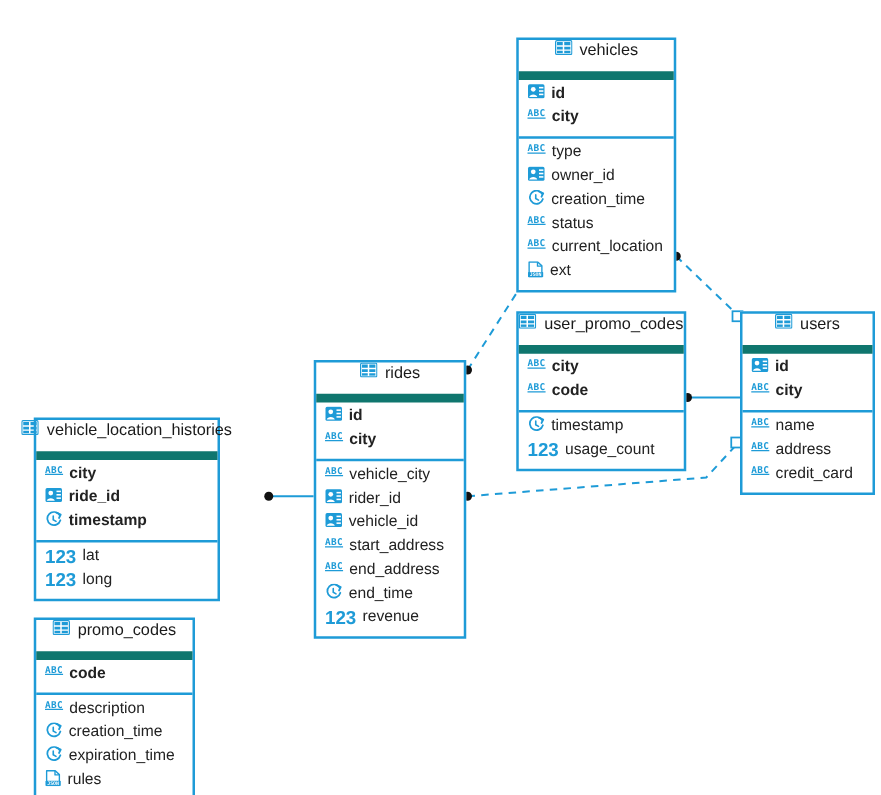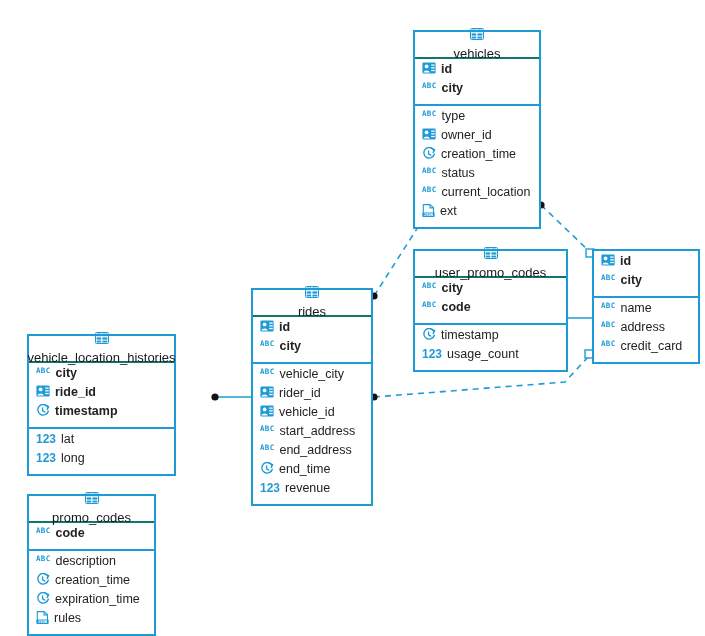--- a/index.html
+++ b/index.html
@@ -5,38 +5,38 @@
   html,body{margin:0;padding:0;background:#ffffff;}
   body{width:705px;height:636px;position:relative;overflow:hidden;
        font-family:"Liberation Sans","DejaVu Sans",sans-serif;}
 
   #canvas{position:absolute;left:0;top:0;width:705px;height:636px;}
 
   svg.links{position:absolute;left:0;top:0;width:705px;height:636px;pointer-events:none;}
 
   .table-box{position:absolute;background:#ffffff;border:2px solid #1e9bd7;
              box-sizing:border-box;}
-  .tbl-header{display:flex;align-items:center;justify-content:center;
-              gap:6px;height:25px;border-bottom:2px solid #0f766e;
-              font-size:13px;color:#222;padding:0 6px;white-space:nowrap;flex-direction:column;}
+  .tbl-header{display:flex;justify-content:center;
+              gap:6px;height:25px;border-bottom:7px solid #0f766e;
+              font-size:13px;color:#222;padding:0 6px;white-space:nowrap;}
   .tbl-title{font-size:13px;color:#1a1a1a;}
   .pk-section{border-bottom:2px solid #1e9bd7;padding:3px 0 4px 0;}
   .col-section{padding:3px 0 4px 0;}
   .field{display:flex;align-items:flex-start;gap:5px;height:19px;
          padding:0 7px;font-size:12.5px;color:#222;white-space:nowrap;}
   .field.pk{font-weight:bold;}
 
   
   .ico{display:inline-block;flex:0 0 auto;line-height:0;}
   .ico svg{display:block;}
 
   .ico-abc{font-size:7.5px;font-weight:bold;color:#1e9bd7;
            letter-spacing:.3px;line-height:1;font-family:"DejaVu Sans Mono",monospace;
-           transform:translateY(1px);}
-  .ico-123{font-size:12px;font-weight:bold;color:#1e9bd7;line-height:1;
+           transform:translateY(1px);text-decoration:underline;}
+  .ico-123{font-size:15px;font-weight:bold;color:#1e9bd7;line-height:1;
            font-family:"Liberation Sans",sans-serif;transform:translateY(1px);}
 
   .endpoint-dot{fill:#111111;}
   .endpoint-sq{fill:#ffffff;stroke:#1e9bd7;stroke-width:1.4;}
   .link-solid{stroke:#1e9bd7;stroke-width:1.6;fill:none;}
   .link-dash{stroke:#1e9bd7;stroke-width:1.6;fill:none;stroke-dasharray:6 5;}
 </style>
 </head>
 <body>
 
@@ -145,21 +145,21 @@
                 <path d="M1.3 0.6 H8.2 L11.5 3.7 V12.4 H1.3 Z" fill="#ffffff" stroke="#1e9bd7" stroke-width="1.1" stroke-linejoin="round"></path>
                 <path d="M8.0 0.8 V3.9 H11.3" fill="none" stroke="#1e9bd7" stroke-width="1.1" stroke-linejoin="round"></path>
                 <rect x="0.4" y="8.6" width="12.2" height="4.2" rx="0.6" fill="#1e9bd7"></rect>
                 <text x="6.5" y="12.0" font-size="3.9" font-family="DejaVu Sans Mono, monospace" fill="#ffffff" text-anchor="middle" font-weight="bold">JSON</text>
               </svg>
             </span>
             <span>ext</span>
           </div>
         </div>
       </div>
-      <div class="table-box" style="left: 413px; top: 249px; width: 155px;">
+      <div class="table-box" style="left: 413px; top: 249px; width: 136px;">
         <div class="tbl-header">
           <span class="ico">
             <svg width="14" height="12" viewBox="0 0 14 12">
               <rect x="0.5" y="0.5" width="13" height="11" rx="1" fill="none" stroke="#1e9bd7" stroke-width="1"></rect>
               <rect x="1.6" y="1.6" width="4.6" height="2.6" fill="#1e9bd7"></rect>
               <rect x="7.4" y="1.6" width="4.9" height="2.6" fill="#1e9bd7"></rect>
               <rect x="1.6" y="5.4" width="4.6" height="2.2" fill="#1e9bd7"></rect>
               <rect x="7.4" y="5.4" width="4.9" height="2.2" fill="#1e9bd7"></rect>
               <rect x="1.6" y="8.6" width="4.6" height="1.9" fill="#1e9bd7"></rect>
               <rect x="7.4" y="8.6" width="4.9" height="1.9" fill="#1e9bd7"></rect>
@@ -188,20 +188,34 @@
             </span>
             <span>timestamp</span>
           </div>
           <div class="field">
             <span class="ico ico-123">123</span>
             <span>usage_count</span>
           </div>
         </div>
       </div>
       <div class="table-box" style="left: 592px; top: 249px; width: 108px;">
+        <div class="tbl-header">
+          <span class="ico">
+            <svg width="14" height="12" viewBox="0 0 14 12">
+              <rect x="0.5" y="0.5" width="13" height="11" rx="1" fill="none" stroke="#1e9bd7" stroke-width="1"></rect>
+              <rect x="1.6" y="1.6" width="4.6" height="2.6" fill="#1e9bd7"></rect>
+              <rect x="7.4" y="1.6" width="4.9" height="2.6" fill="#1e9bd7"></rect>
+              <rect x="1.6" y="5.4" width="4.6" height="2.2" fill="#1e9bd7"></rect>
+              <rect x="7.4" y="5.4" width="4.9" height="2.2" fill="#1e9bd7"></rect>
+              <rect x="1.6" y="8.6" width="4.6" height="1.9" fill="#1e9bd7"></rect>
+              <rect x="7.4" y="8.6" width="4.9" height="1.9" fill="#1e9bd7"></rect>
+            </svg>
+          </span>
+          <span class="tbl-title">users</span>
+        </div>
         <div class="pk-section">
           <div class="field pk">
             <span class="ico">
               <svg width="14" height="12" viewBox="0 0 14 12">
                 <rect x="0.4" y="0.4" width="13.2" height="11.2" rx="1.3" fill="#1e9bd7"></rect>
                 <circle cx="4.6" cy="4.4" r="1.9" fill="#ffffff"></circle>
                 <path d="M1.4 10.6 C1.7 7.9 7.5 7.9 7.8 10.6 Z" fill="#ffffff"></path>
                 <rect x="9.2" y="2.5" width="3.5" height="1.25" fill="#ffffff"></rect>
                 <rect x="9.2" y="5.2" width="3.5" height="1.25" fill="#ffffff"></rect>
                 <rect x="9.2" y="7.9" width="3.5" height="1.25" fill="#ffffff"></rect>

